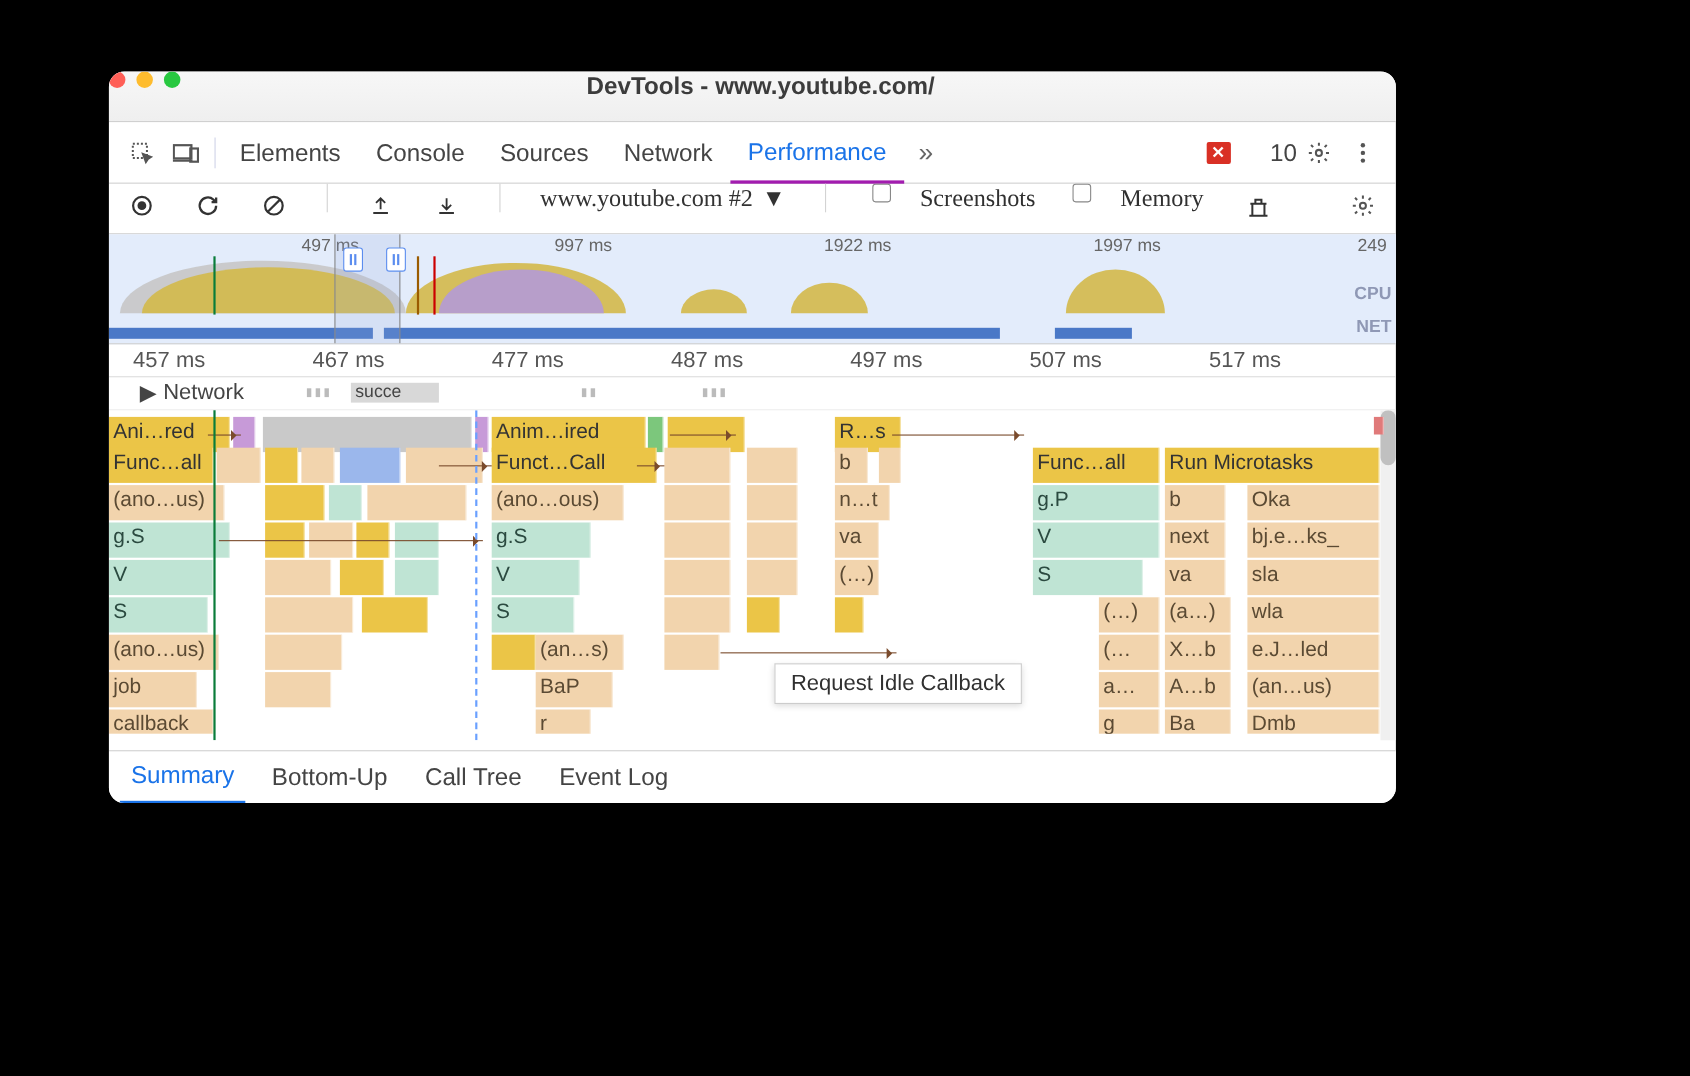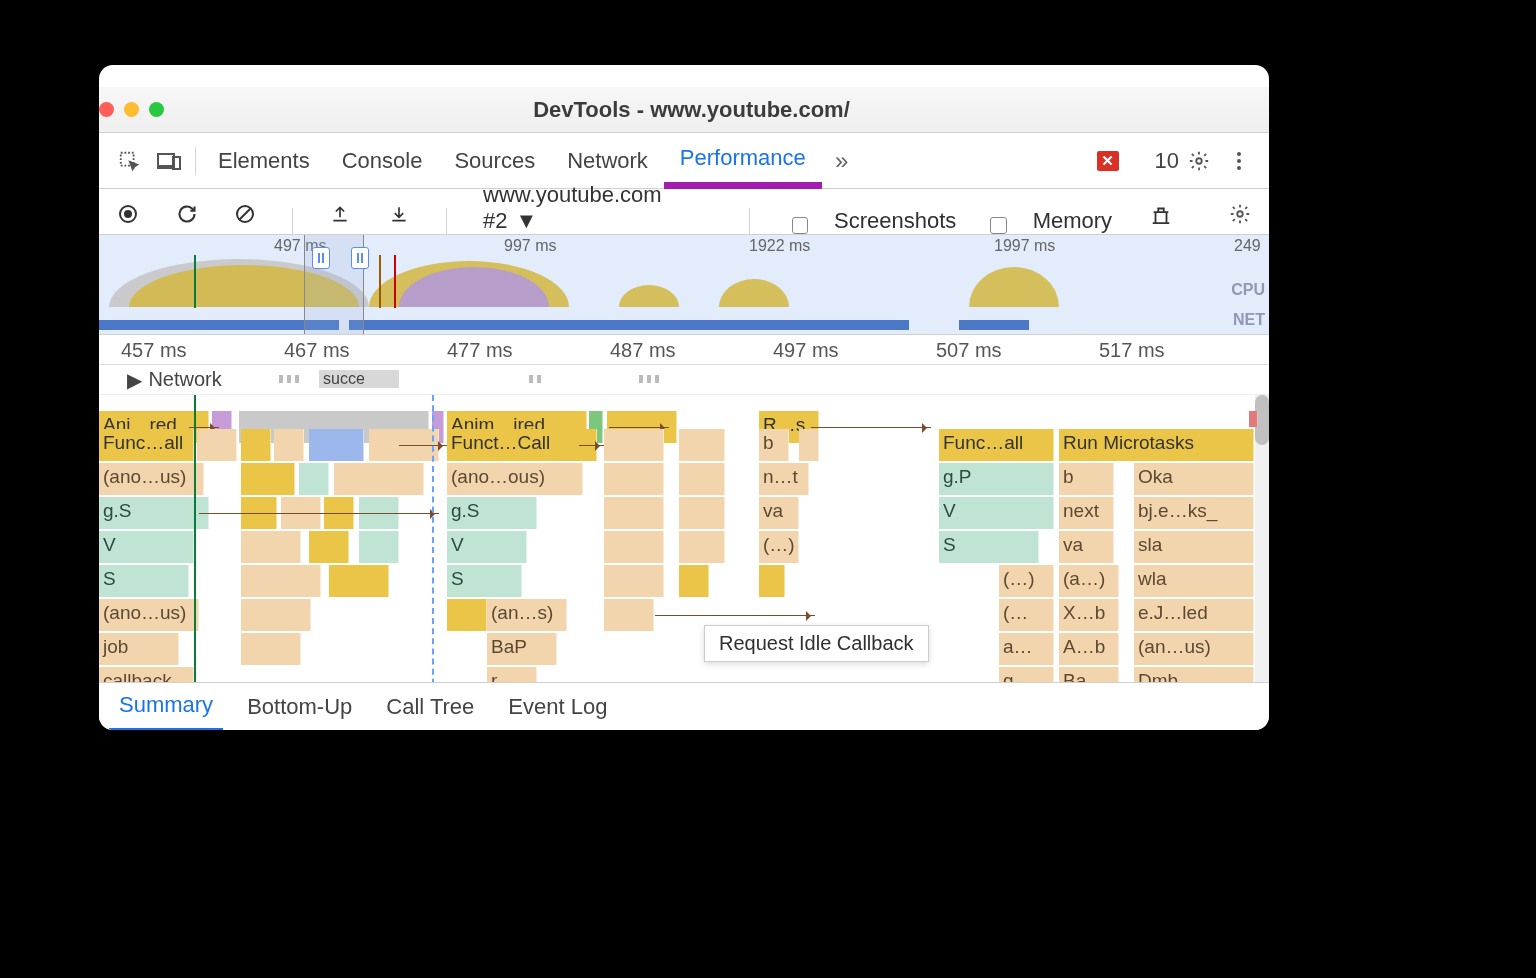--- a/index.html
+++ b/index.html
@@ -1,34 +1,34 @@
 <!DOCTYPE html>
 <html><head>
 <meta charset="utf-8">
 <style>
   * { margin: 0; padding: 0; box-sizing: border-box; }
   body { background: #000; width: 1536px; height: 978px; font-family: -apple-system, "Helvetica Neue", Arial, sans-serif; font-size: 22px; color: #303030; }
   .window { position: absolute; left: 99px; top: 65px; width: 1170px; height: 665px; background: #fff; border-radius: 14px; overflow: hidden; box-shadow: 0 20px 60px rgba(0,0,0,.45); }
-  .titlebar { height: 46px; background: linear-gradient(#f7f7f7,#efefef); display: flex; align-items: center; padding: 0 0; border-bottom: 1px solid #d0d0d0; margin-top: 22px; }
+  .titlebar { height: 46px; background: linear-gradient(#f7f7f7,#efefef); display: flex; padding: 0 0; border-bottom: 1px solid #d0d0d0; }
   .traffic { display: flex; gap: 10px; }
   .dot { width: 15px; height: 15px; border-radius: 50%; }
   .red { background: #ff5f57; } .yellow { background: #febc2e; } .green { background: #28c840; }
   .wtitle { flex: 1; text-align: center; font-weight: 600; color: #3c3c3c; margin-left: -50px; }
 
   .tabs { height: 56px; display: flex; align-items: center; border-bottom: 1px solid #d0d0d0; padding: 0 10px; gap: 0; }
   .iconbtn { width: 40px; height: 40px; display: flex; align-items: center; justify-content: center; color: #555; cursor: pointer; }
   .divider { width: 1px; height: 28px; background: #cfd3e8; margin: 0 6px; }
   .tab { padding: 0 16px; height: 56px; display: flex; align-items: center; cursor: pointer; color: #444; }
-  .tab.active { color: #1a73e8; border-bottom: 7px solid #a21caf; margin-bottom: -1px; }
+  .tab.active { color: #1a73e8; border-bottom: 3px solid #a21caf; margin-bottom: -1px; }
   .spacer { flex: 1; }
   .errbadge { display: flex; align-items: center; gap: 6px; }
   .errbox { background: #d93025; color: #fff; font-size: 15px; font-weight: 700; width: 22px; height: 20px; display:flex; align-items:center; justify-content:center; border-radius:2px;}
   .errnum { color: #444; margin-left: 30px; }
 
-  .toolbar { height: 46px; display: flex; align-items: flex-end; border-bottom: 1px solid #d0d0d0; padding: 0 10px; gap: 20px; }
+  .toolbar { height: 46px; display: flex; align-items: flex-start; border-bottom: 1px solid #d0d0d0; padding: 0 10px; gap: 20px; font-family: Liberation Serif, serif; }
   .reclabel { color: #333; padding: 0 8px; }
   .caret { margin-left: 8px; }
   .chk { width: 17px; height: 17px; border: 1.5px solid #888; border-radius: 3px; margin: 0 6px 0 14px; }
   .divv { width:1px; height:26px; background:#d3d3d3; margin:0 8px; }
 
   .overview { height: 100px; position: relative; background: #e3ecfb; border-bottom: 1px solid #d0d0d0; }
   .ov-ticks { position: absolute; top: 0; left: 0; right: 0; height: 22px; font-size: 16px; color: #666; }
   .ov-tick { position: absolute; top: 2px; }
   .ov-label { position:absolute; right:4px; font-size:16px; font-weight:700; color:#8f98b5; }
   .ov-cpu { position:absolute; left:0; right:28px; top:22px; height:50px; overflow:hidden; }
@@ -241,21 +241,21 @@
       <div class="nw-seg" style="left:360px;width:4px"></div>
         <div class="nw-seg" style="left:368px;width:4px"></div>
         <div class="nw-seg" style="left:376px;width:4px"></div>
     </div>
   </div>
 
   <div class="flame">
     <div class="ruler-scroll"></div>
     <div class="ruler-scroll-thumb"></div>
 
-    <div class="frow" style="top:16px">
+    <div class="frow" style="top:6px">
       <div class="bar c-yellow" style="left:0;width:110px">Ani…red</div>
       <div class="bar c-purple" style="left:113px;width:20px"></div>
       <div class="bar c-gray" style="left:140px;width:190px"></div>
       <div class="bar c-purple" style="left:333px;width:12px"></div>
       <div class="bar c-yellow" style="left:348px;width:140px">Anim…ired</div>
       <div class="bar c-green" style="left:490px;width:14px"></div>
       <div class="bar c-yellow" style="left:508px;width:70px"></div>
       <div class="bar c-yellow" style="left:660px;width:60px">R…s</div>
       <div class="bar c-red" style="left:1150px;width:6px;height:16px;top:0"></div>
 
@@ -280,21 +280,21 @@
       <div class="bar c-yellow" style="left:960px;width:195px">Run Microtasks</div>
       <div class="arrow" style="left:300px;top:16px;width:48px"></div>
       <div class="arrow" style="left:480px;top:16px;width:25px"></div>
     </div>
 
     <div class="frow" style="top:68px">
       <div class="bar c-peach" style="left:0;width:105px">(ano…us)</div>
       <div class="bar c-yellow" style="left:142px;width:54px"></div>
       <div class="bar c-mint" style="left:200px;width:30px"></div>
       <div class="bar c-peach" style="left:235px;width:90px"></div>
-      <div class="bar c-peach" style="left:348px;width:136px">(ano…ous)</div>
+      <div class="bar c-peach" style="left:348px;width:120px">(ano…ous)</div>
       <div class="bar c-peach" style="left:505px;width:60px"></div>
       <div class="bar c-peach" style="left:580px;width:46px"></div>
       <div class="bar c-peach" style="left:660px;width:50px">n…t</div>
       <div class="bar c-mint" style="left:840px;width:115px">g.P</div>
       <div class="bar c-peach" style="left:960px;width:55px">b</div>
       <div class="bar c-peach" style="left:1035px;width:120px">Oka</div>
     </div>
 
     <div class="frow" style="top:102px">
       <div class="bar c-mint" style="left:0;width:110px">g.S</div>

